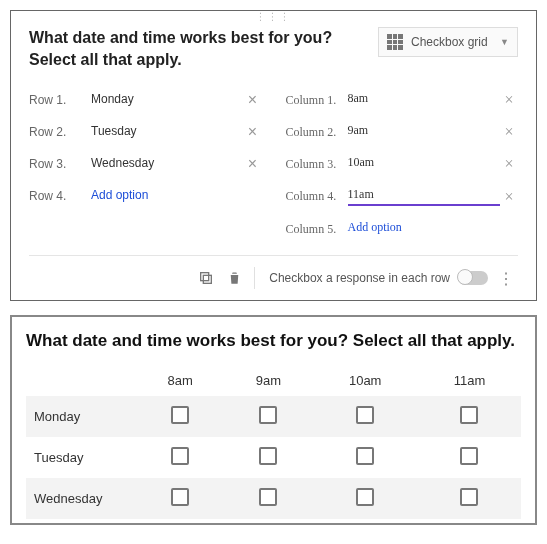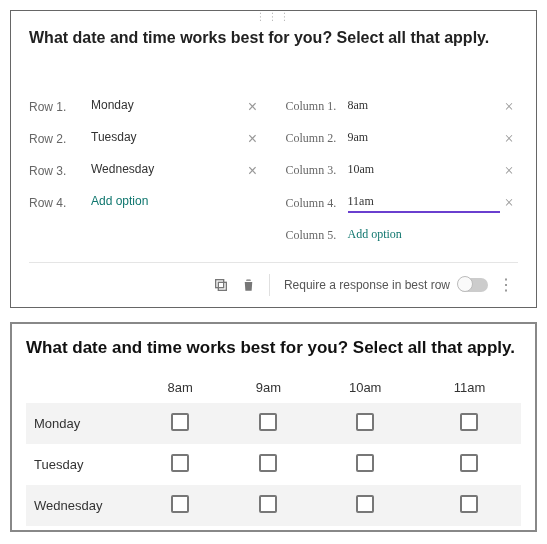--- a/index.html
+++ b/index.html
@@ -36,34 +36,34 @@
   .type-select .grid-ic {
     width: 16px; height: 16px; margin-right: 8px;
     display: grid; grid-template-columns: repeat(3,1fr);
     grid-template-rows: repeat(3,1fr); gap: 1px;
   }
   .type-select .grid-ic span { background: #777; }
   .type-select .label { flex: 1; }
   .type-select .caret { font-size: 9px; color: #888; margin-left: 8px; }
 
   .cols2 { display: flex; margin-top: 14px; }
-  .col { flex: 1; margin-top: 28px; }
+  .col { flex: 1; }
   .col + .col { margin-left: 24px; font-family: Liberation Serif, serif; }
   .row-line {
     display: flex; align-items: center;
     font-size: 12px; color: #444;
     padding: 7px 0;
   }
   .row-line .lbl { width: 62px; color: #666; }
   .row-line .val {
     flex: 1; color: #333;
     border-bottom: 1px solid transparent;
     padding-bottom: 2px;
   }
-  .row-line .val.placeholder { color: #0f766e; }
+  .row-line .val.placeholder { color: #1d4ed8; }
   .row-line .val.active { border-bottom: 2px solid #6a3fcf; }
   .row-line .x {
     color: #999; font-size: 16px; width: 18px; text-align: center;
     cursor: pointer;
   }
 
   .footer {
     border-top: 1px solid #e5e5e5;
     margin-top: 10px; padding-top: 8px;
     display: flex; align-items: center; justify-content: flex-end;
@@ -113,20 +113,35 @@
   }
 </style>
 </head>
 <body>
 
 <div class="panel">
   <div class="drag-dots">⋮⋮⋮</div>
 
   <div class="q-header">
     <div class="q-title">What date and time works best for you? Select all that apply.</div>
+    <div class="type-select">
+      <span class="grid-ic">
+        <span></span>
+          <span></span>
+          <span></span>
+          <span></span>
+          <span></span>
+          <span></span>
+          <span></span>
+          <span></span>
+          <span></span>
+      </span>
+      <span class="label">Checkbox grid</span>
+      <span class="caret">▼</span>
+    </div>
   </div>
 
   <div class="cols2">
 
     <div class="col">
       <div class="row-line">
         <span class="lbl"><span>Row</span> 1.</span>
         <span class="val">Monday</span>
         <span class="x">×</span>
       </div>
@@ -182,21 +197,21 @@
         <rect x="8" y="8" width="12" height="12"></rect>
           <rect x="4" y="4" width="12" height="12"></rect>
       </svg>
     </div>
     <div class="ic">
       <svg width="15" height="16" viewBox="0 0 24 24" fill="#777">
         <path d="M6 7h12l-1 14H7L6 7zm3-4h6l1 2H8l1-2z"></path>
       </svg>
     </div>
     <div class="sep"></div>
-    <span class="req-label">Require a response in best row</span>
+    <span class="req-label">Checkbox a response in each row</span>
     <div class="toggle">
       <div class="knob"></div>
     </div>
     <div class="dots-v">⋮</div>
   </div>
 </div>
 
 <div class="preview">
   <div class="p-title">What date and time works best for you? Select all that apply.</div>
   <table class="grid-tbl">

